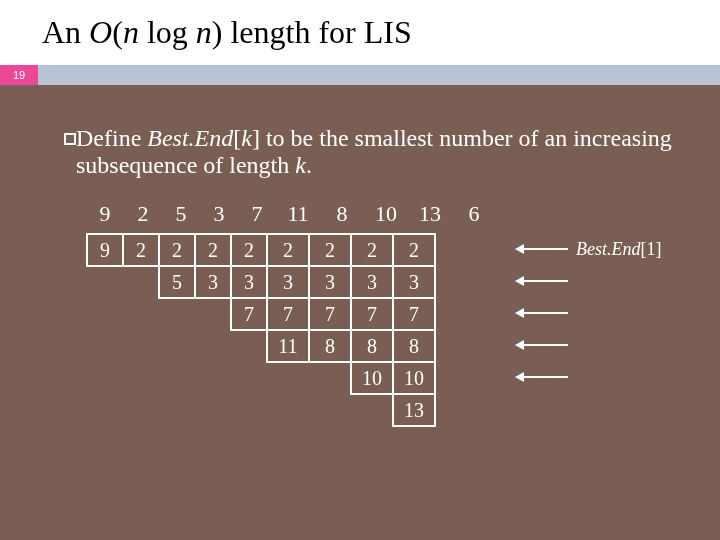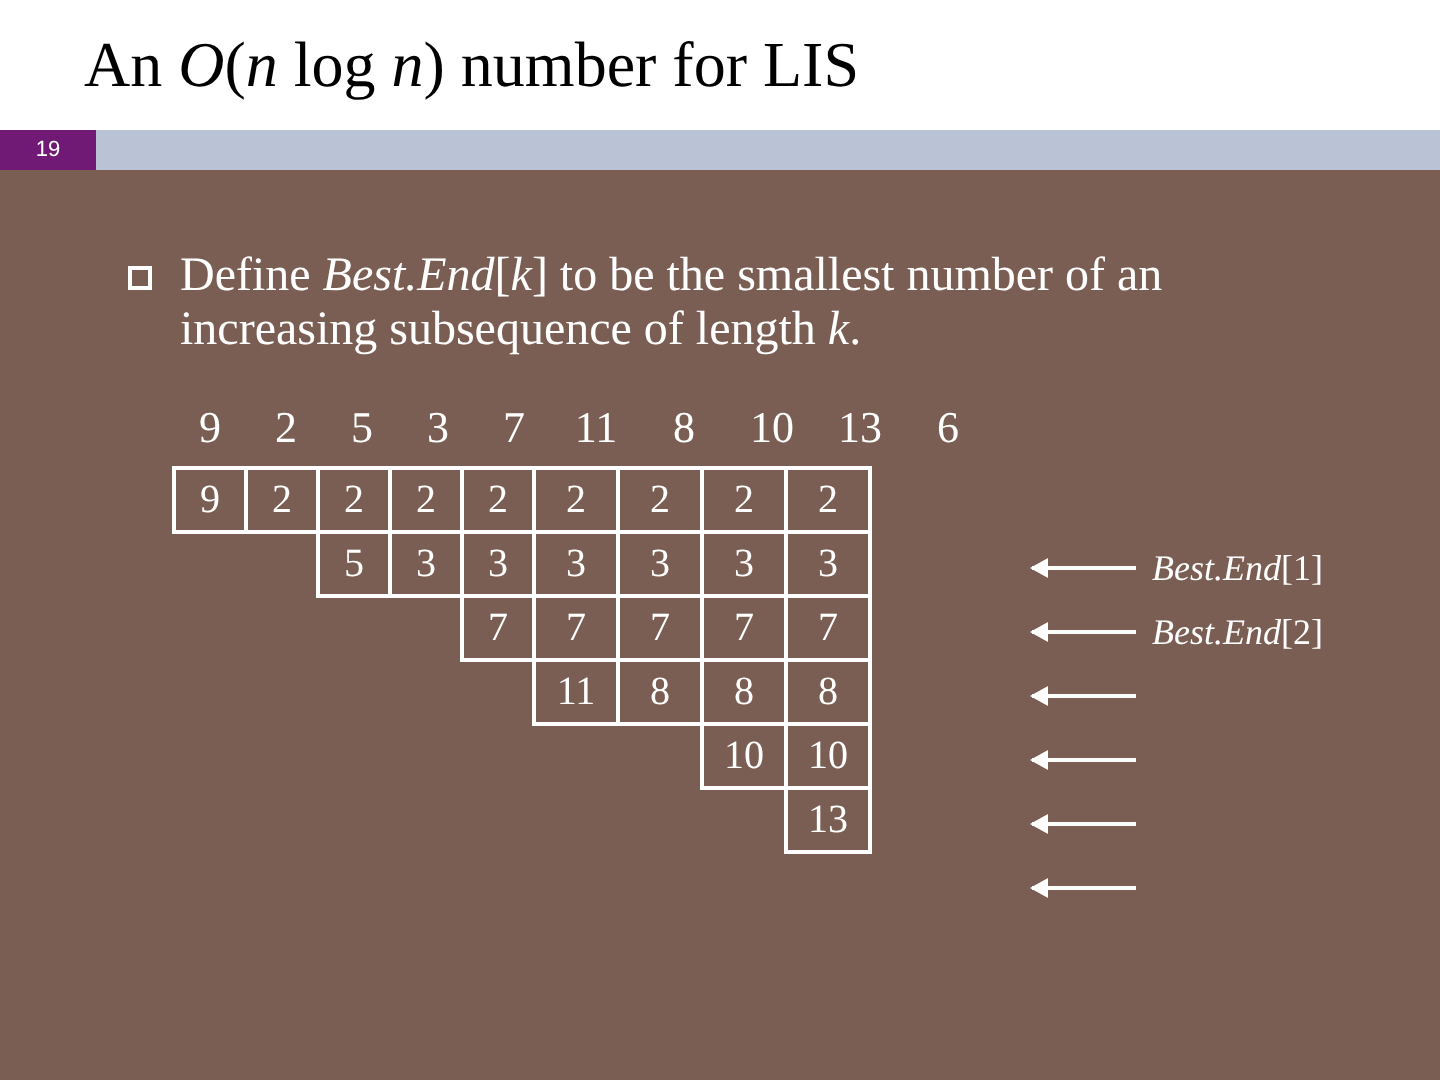--- a/index.html
+++ b/index.html
@@ -16,38 +16,38 @@
     padding: 14px 0 14px 42px;
   }
   .title {
     font-size: 32px;
     font-weight: normal;
     color: #000;
   }
   .title .ital { font-style: italic; }
   .divider-row { display: flex; height: 20px; }
   .slide-num {
-    width: 48px; height: 20px;
-    background: #701a75;
+    width: 38px; height: 20px;
+    background: #ec4899;
     color: #fff;
     font-size: 11px;
     font-family: Arial, sans-serif;
     display: flex; align-items: center; justify-content: center;
   }
   .hr-bar {
     flex: 1; height: 20px;
     background: #b9c3d5;
   }
   .body-area {
     padding: 40px 40px 0 64px;
     color: #fff;
     font-size: 24px;
     position: relative;
   }
-  .bullet-row { display: flex; gap: 14px; }
+  .bullet-row { display: flex; }
   .bullet-mark {
     width: 12px; height: 12px;
     border: 2px solid #fff;
     margin-top: 8px;
     flex-shrink: 0;
   }
   .bullet-text .ital { font-style: italic; }
   .seq-row {
     margin-top: 22px;
     display: flex;
@@ -75,21 +75,20 @@
     border: none;
   }
   table.grid td.w { width: 42px; }
   table.grid td.b { border: 2px solid #fff; }
   .labels-col {
     position: absolute;
     left: 430px;
     top: 0;
     font-size: 18px;
     color: #fff;
-    margin-top: 35px;
   }
   .label-row {
     height: 32px;
     display: flex;
     align-items: center;
     gap: 8px;
   }
   .arrow {
     width: 52px; height: 2px;
     background: #fff;
@@ -103,21 +102,21 @@
     border-top: 5px solid transparent;
     border-bottom: 5px solid transparent;
   }
   .label-text .ital { font-style: italic; }
 </style>
 </head>
 <body>
 
 <div class="title-area">
   <h1 class="title">
-    <span>An </span><span class="ital">O</span><span>(</span><span class="ital">n</span><span> log </span><span class="ital">n</span><span>) number for LIS</span>
+    <span>An </span><span class="ital">O</span><span>(</span><span class="ital">n</span><span> log </span><span class="ital">n</span><span>) length for LIS</span>
   </h1>
 </div>
 
 <div class="divider-row">
   <div class="slide-num">19</div>
   <div class="hr-bar"></div>
 </div>
 
 <div class="body-area">
   <div class="bullet-row">
@@ -212,24 +211,20 @@
     </tbody>
       </table>
 
     <div class="labels-col">
       <div class="label-row">
         <div class="arrow"></div>
         <span class="label-text"><span class="ital">Best.End</span><span>[1]</span></span>
       </div>
       <div class="label-row">
         <div class="arrow"></div>
-        <span class="label-text"><span class="ital">Best.End</span><span>[2]</span></span>
-      </div>
-      <div class="label-row">
-        <div class="arrow"></div>
       </div>
       <div class="label-row">
         <div class="arrow"></div>
       </div>
       <div class="label-row">
         <div class="arrow"></div>
       </div>
       <div class="label-row">
         <div class="arrow"></div>
       </div>

